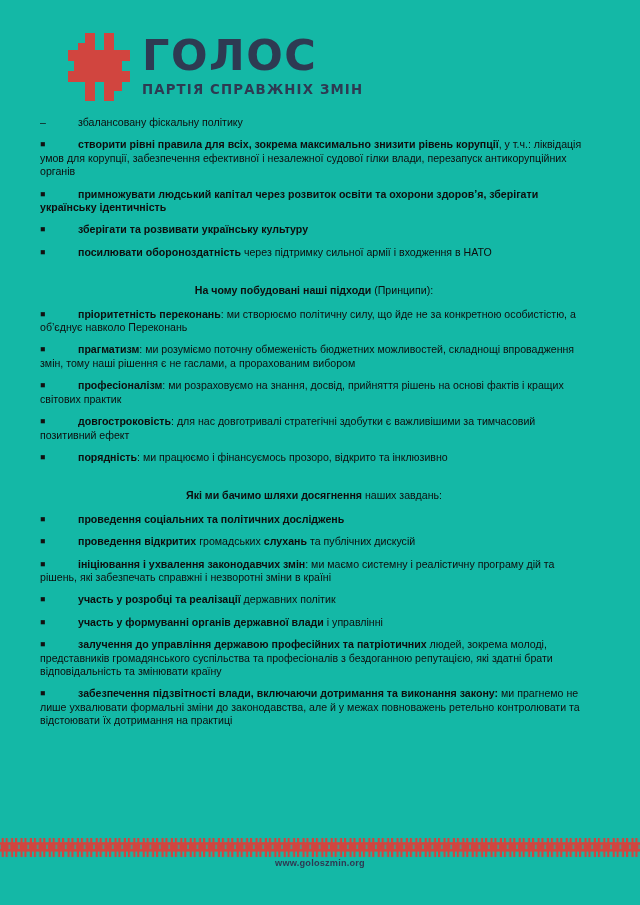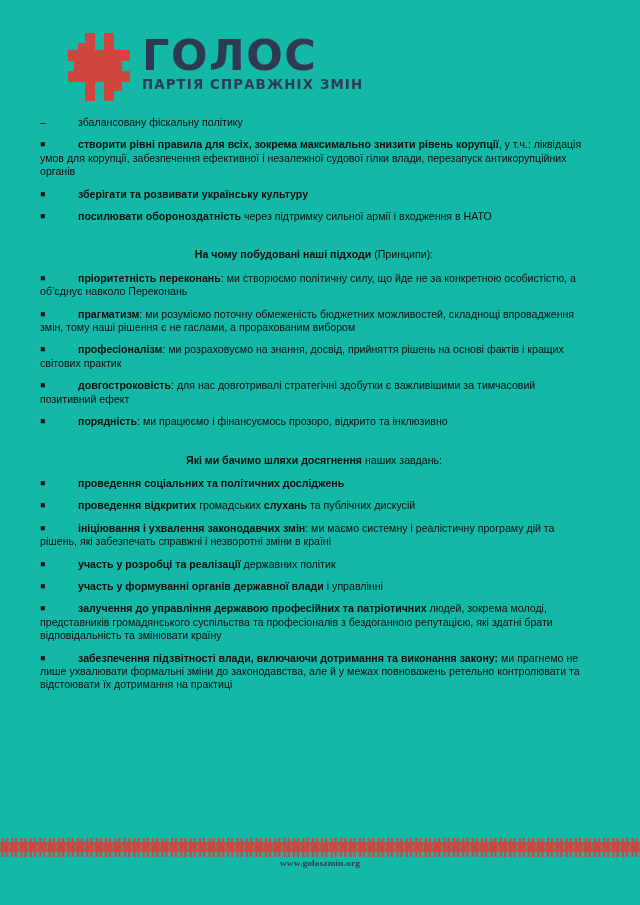--- a/index.html
+++ b/index.html
@@ -52,20 +52,21 @@
     font-family: "DejaVu Sans", "Liberation Sans", sans-serif;
     display: block;
   }
   .logo-tagline {
     font-size: 13.3px;
     line-height: 15px;
     font-weight: bold;
     color: #2e3a52;
     letter-spacing: 1.15px;
     display: block;
+    margin-top: 5px;
     font-family: "DejaVu Sans", "Liberation Sans", sans-serif;
   }
 
   
   .content {
     position: absolute;
     left: 40px;
     top: 112px;
     width: 548px;
     font-size: 10.6px;
@@ -114,21 +115,21 @@
   .footer-url {
     position: absolute;
     left: 0;
     right: 0;
     top: 858px;
     text-align: center;
     font-size: 9.2px;
     font-weight: bold;
     color: #2e3a52;
     letter-spacing: 0.2px;
-    font-family: Liberation Serif, serif;
+    font-family: Liberation Sans, sans-serif;
   }
 </style>
 </head>
 <body>
 
 <div class="page">
 
   <div class="logo-block">
     <span class="logo-mark">
       <svg viewBox="0 0 62 68" width="62" height="68" aria-hidden="true">
@@ -152,20 +153,23 @@
   <div class="content">
 
     <div class="bullet-line">
       <span class="bul dash">–</span><span class="r">збалансовану фіскальну політику</span>
     </div>
 
     <div class="bullet-line">
       <span class="bul">■</span><span class="b">створити рівні правила для всіх, зокрема максимально знизити рівень корупції</span><span class="r">, у т.ч.: ліквідація умов для корупції, забезпечення ефективної і незалежної судової гілки влади, перезапуск антикорупційних органів</span>
     </div>
 
+    <div class="bullet-line">
+      <span class="bul">■</span><span class="b">примножувати людський капітал через розвиток освіти та охорони здоров’я, зберігати українську ідентичність</span><span class="r"></span>
+    </div>
 
 
     <div class="bullet-line">
       <span class="bul">■</span><span class="b">зберігати та розвивати українську культуру</span><span class="r"></span>
     </div>
 
     <div class="bullet-line">
       <span class="bul">■</span><span class="b">посилювати обороноздатність</span><span class="r"> через підтримку сильної армії і входження в НАТО</span>
     </div>
 

